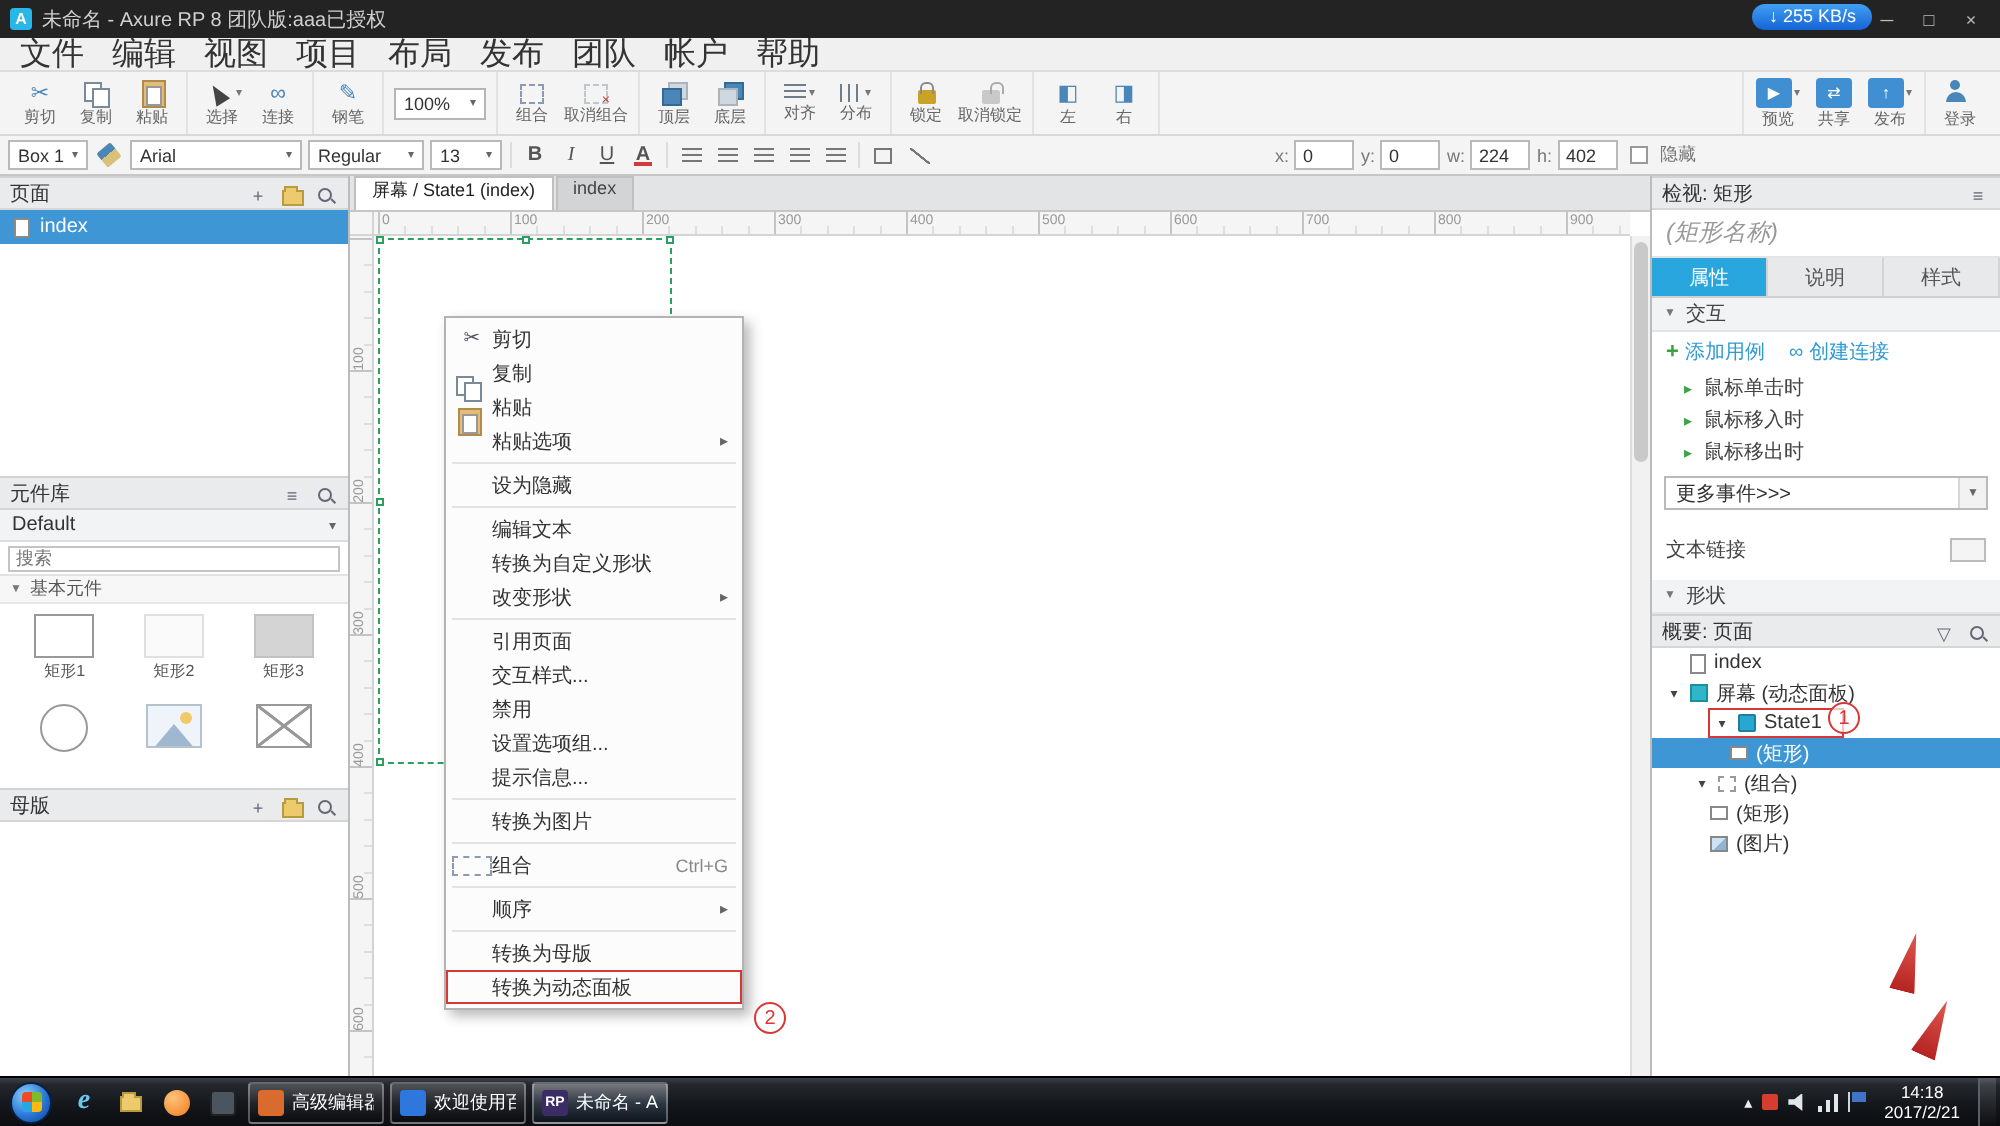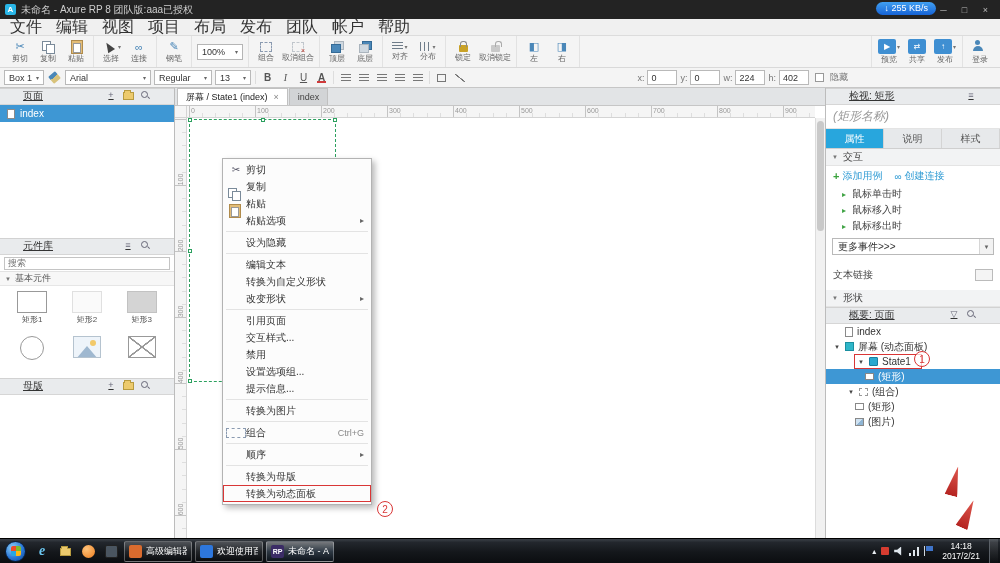--- a/index.html
+++ b/index.html
@@ -78,21 +78,21 @@
 .coord-cluster{margin-left:auto;margin-right:148px;display:flex;align-items:center;gap:3px;}
 .fl{color:#777;font-size:9px;}
 .fb-field{width:30px;height:15px;background:#fff;border:1px solid #b9b9b9;display:flex;align-items:center;padding:0 3px;color:#333;}
 .hide-box{width:9px;height:9px;border:1px solid #999;background:#fff;display:inline-block;}
 
 
 .bodyrow{position:absolute;top:88px;left:0;right:0;bottom:25px;display:flex;}
 
 
 .left-panel{width:175px;background:#fff;border-right:1px solid #bcbcbc;display:flex;flex-direction:column;flex:none;}
-.panel-hd{height:17px;background:#e9ebed;border-top:1px solid #d2d2d2;border-bottom:1px solid #d6d6d6;display:flex;align-items:flex-start;padding:0 23px;font-size:10px;color:#333;gap:5px;flex:none;text-decoration:underline;}
+.panel-hd{height:17px;background:#e9ebed;border-top:1px solid #d2d2d2;border-bottom:1px solid #d6d6d6;display:flex;align-items:flex-end;padding:0 5px;font-size:10px;color:#333;gap:5px;flex:none;}
 .panel-hd .sp{flex:1;}
 .hd-ic{width:12px;height:12px;display:flex;align-items:center;justify-content:center;color:#667;font-size:9px;}
 .lens{position:relative;width:10px;height:10px;}
 .lens::before{content:"";position:absolute;left:1px;top:1px;width:5px;height:5px;border:1.2px solid #667;border-radius:50%;}
 .lens::after{content:"";position:absolute;left:7px;top:7px;width:3px;height:1.4px;background:#667;transform:rotate(45deg);}
 .fold{width:11px;height:8px;background:#ecca6d;border:1px solid #b89b3f;position:relative;margin-top:2px;}
 .fold::before{content:"";position:absolute;left:0;top:-3px;width:5px;height:2px;background:#ecca6d;border:1px solid #b89b3f;border-bottom:none;}
 .pages-tree{height:133px;overflow:hidden;}
 .tree-row{height:17px;display:flex;align-items:center;gap:5px;padding-left:7px;font-size:10px;color:#333;}
 .tree-row.sel{background:#3e97d4;color:#fff;}
@@ -113,21 +113,21 @@
 .ws-ellipse{width:24px;height:24px;border-radius:50%;background:#fff;border:1px solid #999;}
 .ws-image{width:28px;height:22px;background:#eef4fa;border:1px solid #b5c3cf;position:relative;overflow:hidden;}
 .ws-image::before{content:"";position:absolute;left:2px;bottom:-2px;width:0;height:0;border-left:11px solid transparent;border-right:11px solid transparent;border-bottom:13px solid #9fb8d0;}
 .ws-image::after{content:"";position:absolute;right:4px;top:3px;width:6px;height:6px;border-radius:50%;background:#f2c96a;}
 .ws-placeholder{width:28px;height:22px;background:#fff;border:1px solid #999;background-image:linear-gradient(to top right,transparent 47%,#999 48%,#999 52%,transparent 53%),linear-gradient(to bottom right,transparent 47%,#999 48%,#999 52%,transparent 53%);}
 .masters-body{flex:1;background:#fff;}
 
 
 .canvas-area{flex:1;display:flex;flex-direction:column;min-width:0;background:#fff;position:relative;}
 .tabbar{height:18px;background:#e2e4e6;border-bottom:1px solid #c6c6c6;display:flex;align-items:flex-end;padding-left:2px;gap:1px;flex:none;}
-.tab{height:17px;display:flex;align-items:center;padding:0 8px;font-size:9px;background:#d2d4d6;border:1px solid #c0c0c0;border-bottom:none;color:#444;gap:6px;}
+.tab{height:17px;display:flex;align-items:center;padding:0 8px;font-size:9px;background:#d2d4d6;border:1px solid #c0c0c0;border-bottom:none;color:#444;gap:6px;flex-direction:column;}
 .tab.active{background:#fff;color:#222;}
 .tab .x{color:#888;font-size:9px;}
 .canvas-wrap{flex:1;position:relative;background:#fff;overflow:hidden;}
 .ruler-corner{position:absolute;left:0;top:0;width:12px;height:12px;background:#f5f5f5;border-right:1px solid #d4d4d4;border-bottom:1px solid #d4d4d4;z-index:3;}
 .h-ruler{position:absolute;left:12px;right:10px;top:0;height:12px;background:#f5f5f5;border-bottom:1px solid #d4d4d4;z-index:2;
 background-image:repeating-linear-gradient(90deg,#c4c4c4 0 1px,transparent 1px 66px),repeating-linear-gradient(90deg,#dedede 0 1px,transparent 1px 13.2px);
 background-position:2px 0,2px bottom;background-size:100% 100%,100% 4px;background-repeat:no-repeat;}
 .hnum{position:absolute;top:1px;font-size:7px;color:#999;}
 .v-ruler{position:absolute;left:0;top:12px;bottom:0;width:12px;background:#f5f5f5;border-right:1px solid #d4d4d4;z-index:2;
 background-image:repeating-linear-gradient(180deg,#c4c4c4 0 1px,transparent 1px 66px),repeating-linear-gradient(180deg,#dedede 0 1px,transparent 1px 13.2px);
@@ -483,20 +483,24 @@
         </div>
 
       <div class="panel-hd">
         <span>元件库</span>
         <span class="sp"></span>
         <span class="hd-ic">≡</span>
         <span class="hd-ic">
             <span class="lens"></span>
           </span>
       </div>
+      <div class="lib-select">
+        <span>Default</span>
+        <span class="arr">▾</span>
+      </div>
       <div class="lib-search">
         <input type="text" placeholder="搜索" style="">
       </div>
       <div class="section-hd">
         <span class="tri">▼</span>
         <span>基本元件</span>
       </div>
       <div class="widget-grid" id="widget-grid">
           <div class="widget">
             <div class="w-shape ws-rect1"></div>

